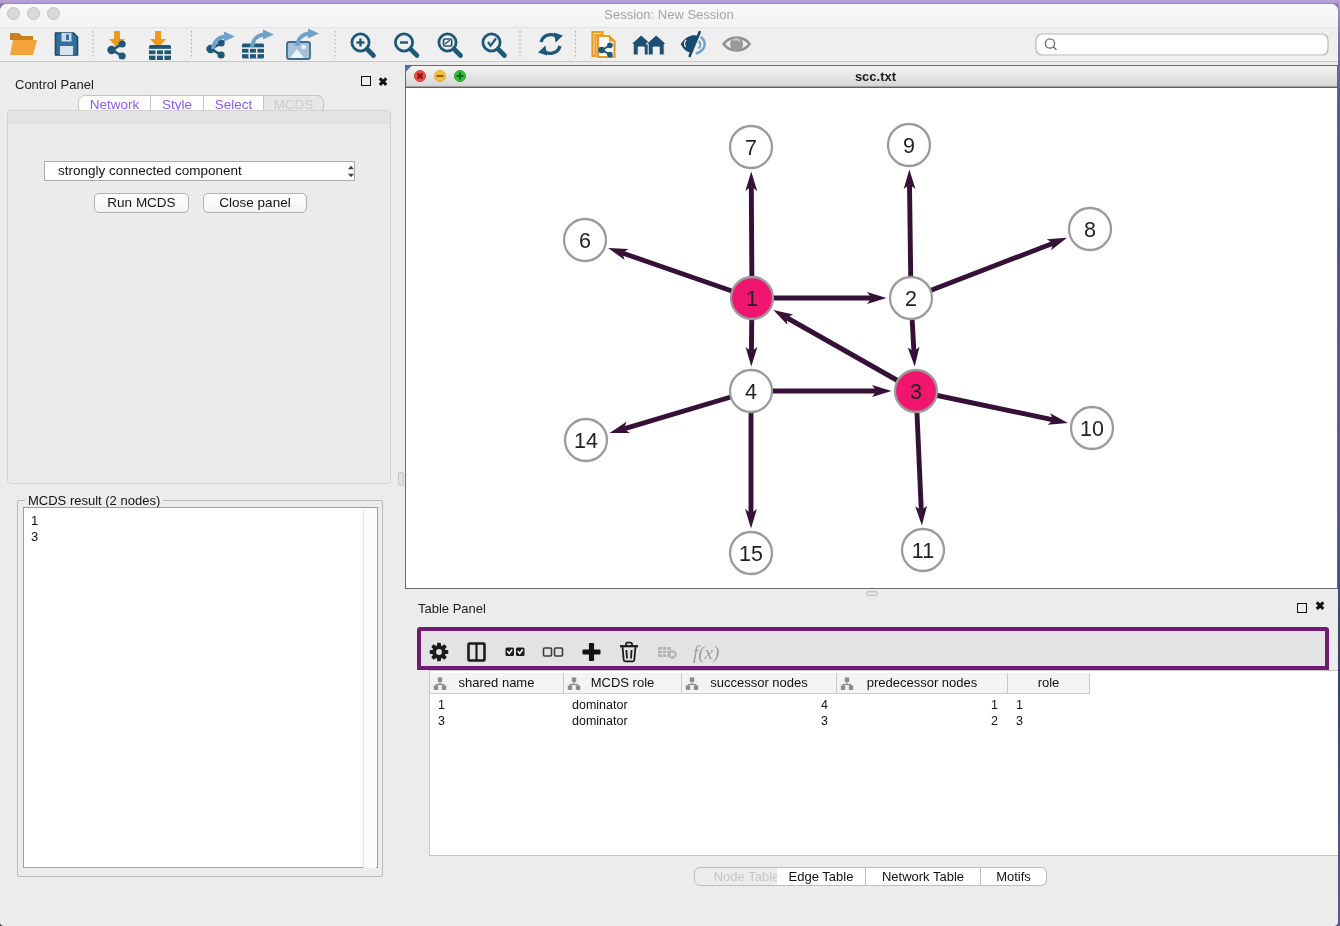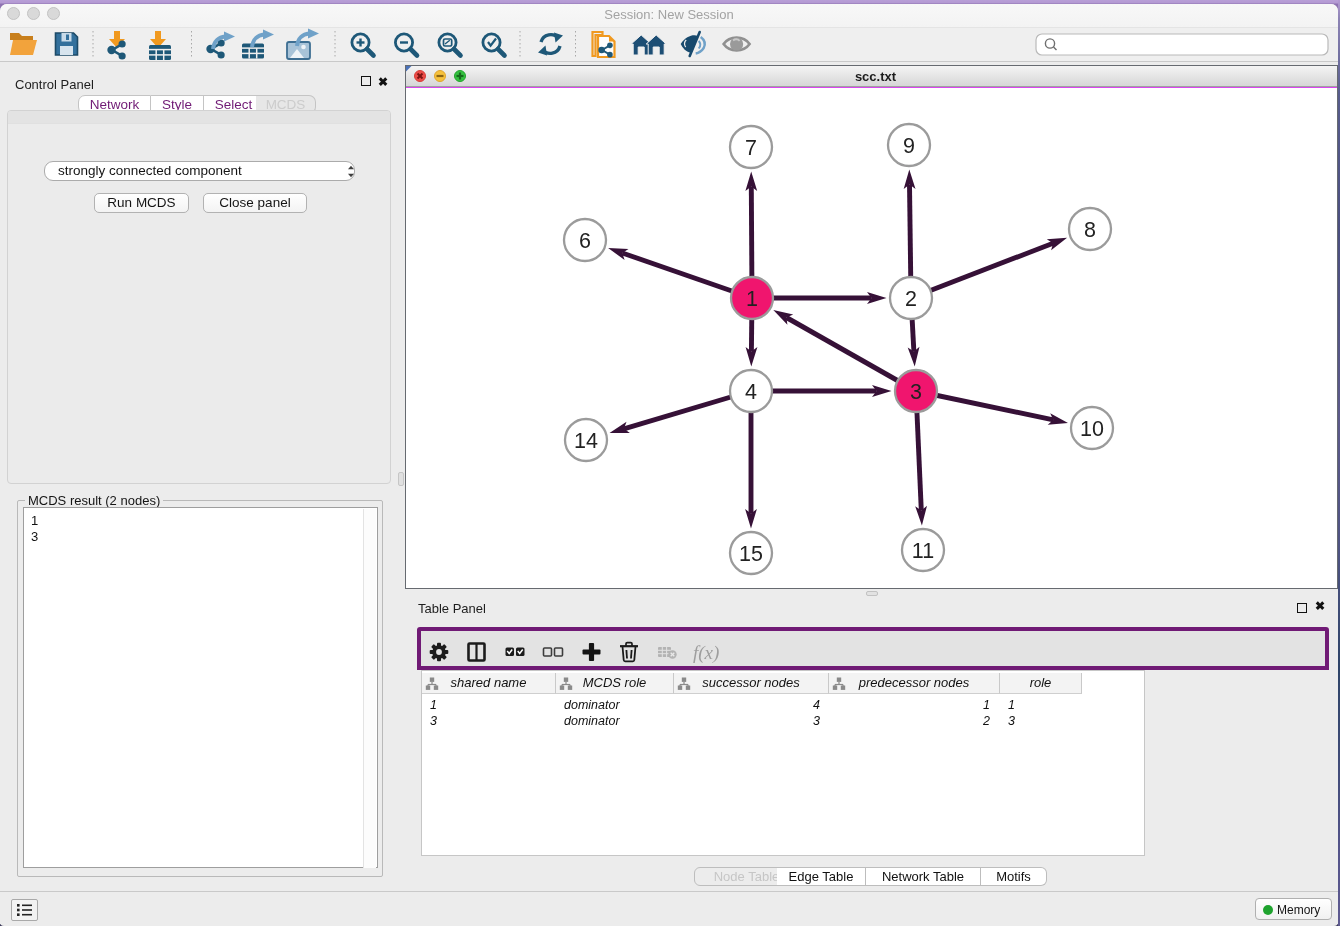--- a/index.html
+++ b/index.html
@@ -18,45 +18,45 @@
 .tl { width:13px; height:13px; border-radius:50%; top:3px; background:#d9d9d9; border:1px solid #c3c3c3; }
 #titleText { left:0; top:3px; width:1338px; text-align:center; font-size:13px; color:#a3a3a3; }
 
 #toolbar { left:0; top:24px; width:1338px; height:34px; background:#efefef; border-bottom:1px solid #c9c9c9; }
 
 #statusbar { left:0; top:887px; width:1338px; height:33px; background:#ececec; border-top:1px solid #c9c9c9; }
 
 #cp { left:0; top:58px; width:399px; height:831px; background:#ececec; }
 #cpTitle { left:15px; top:15px; font-size:13px; color:#1e1e1e; }
 
-.tab { top:33px; height:19px; font-size:13.5px; color:#701a75; background:#fff; border:1px solid #c4c4c4; text-align:center; line-height:18px; }
+.tab { top:33px; height:19px; font-size:13.5px; color:#8b5cf6; background:#fff; border:1px solid #c4c4c4; text-align:center; line-height:18px; }
 
 #tcPane { left:7px; top:48px; width:384px; height:374px; background:#ebebeb; border:1px solid #d2d2d2; border-radius:4px; }
 #tcPane .innerTop { position:absolute; left:0; top:0; width:100%; height:13px; background:#e3e3e3; border-bottom:1px solid #e0e0e0; border-radius:3px 3px 0 0;}
 #optLabel { left:0; top:75px; width:399px; text-align:center; font-size:13.5px; color:#161616; }
-#combo { left:44px; top:99px; width:311px; height:20px; background:#fff; border:1px solid #ababab; border-radius:9px; font-size:13.5px; color:#141414; line-height:18px; padding-left:13px; }
+#combo { left:44px; top:99px; width:311px; height:20px; background:#fff; border:1px solid #ababab; border-radius:0; font-size:13.5px; color:#141414; line-height:18px; padding-left:13px; }
 .btn { top:131px; height:20px; background:linear-gradient(#ffffff,#f3f3f3); border:1px solid #b2b2b2; border-radius:5px; font-size:13.5px; color:#141414; text-align:center; line-height:18px; }
 
 #fs { left:17px; top:438px; width:366px; height:377px; border:1px solid #b9b9b9; border-radius:2px; }
 #fsLegend { left:7px; top:-8px; background:#ececec; padding:0 3px; font-size:13px; color:#151515; }
 #fsText { left:5px; top:6px; width:355px; height:361px; background:#fff; border:1px solid #9e9e9e; font-size:13px; color:#111; line-height:16px; padding:5px 0 0 7px; }
 #fsScroll { right:1px; top:1px; width:13px; height:359px; background:#fcfcfc; border-left:1px solid #e3e3e3; }
 
 #vsplit { left:399px; top:58px; width:6px; height:831px; background:#ececec; }
 
-#frame { left:405px; top:61px; width:933px; height:524px; border:1px solid #666a70; background:#d946ef; }
+#frame { left:405px; top:61px; width:933px; height:524px; border:1px solid #666a70; background:#4d7c0f; }
 #frameTitle { left:0; top:0; width:931px; height:21px; background:linear-gradient(#f4f4f4,#d6d6d6); border-bottom:1px solid #a0a0a0; }
 .mbtn { width:12px; height:12px; border-radius:50%; top:4px; }
 #frameText { left:0; top:3px; width:931px; text-align:center; font-size:13px; font-weight:bold; color:#1c1c1c; }
 #canvas { left:0; top:22px; width:931px; height:500px; background:#fff; overflow:hidden; }
 
 #tp { left:405px; top:588px; width:935px; height:299px; background:#ececec; }
 #tpTitle { left:13px; top:9px; font-size:13px; color:#1e1e1e; }
 #tpToolbar { left:12px; top:35px; width:912px; height:43px; background:#e3e3e3; border:4px solid #701a75; border-radius:3px 3px 0 0; }
-#tpTable { left:16px; top:78px; width:724px; height:186px; background:#fff; border:1px solid #c6c6c6;font-style:italic; }
+#tpTable { left:24px; top:78px; width:912px; height:186px; background:#fff; border:1px solid #c6c6c6; }
 .hcell { top:2px; height:21px; background:#f3f3f3; border-right:1px solid #c9c9c9; border-bottom:1px solid #cfcfcf; font-size:13px; color:#111; text-align:center; line-height:19px; }
 .rcell { height:16px; font-size:12.5px; color:#111; line-height:16px; }
 
 .btab { top:275px; height:19px; background:#fff; border:1px solid #bdbdbd; font-size:13px; color:#111; text-align:center; line-height:18px; }
 .floatIcon { width:10px; height:10px; border:1.4px solid #111; background:transparent; }
 </style>
 </head>
 <body>
 <div id="app">
   <div class="abs" id="wallTop"></div>
@@ -202,21 +202,21 @@
 </g>
         </svg>
       </div>
     <div class="abs" id="cp">
       <div class="abs" id="cpTitle">Control Panel</div>
       <div class="abs floatIcon" style="left:361px; top:14px;"></div>
       <div class="abs" style="left:378px; top:13px; font-size:12px; font-weight:bold; color:#111;">✖</div>
       <div class="abs tab" style="left:78px; width:73px; border-radius:7px 0 0 7px;">Network</div>
       <div class="abs tab" style="left:151px; width:53px; border-left:none;">Style</div>
       <div class="abs tab" style="left:204px; width:60px; border-left:none;">Select</div>
-      <div class="abs tab" style="left:256px; width:60px; border-left:none; background:#e7e7e7; color:#cccccc; border-radius:0 7px 7px 0;text-decoration:underline;">MCDS</div>
+      <div class="abs tab" style="left:264px; width:60px; border-left:none; background:#e7e7e7; color:#cccccc; border-radius:0 7px 7px 0;text-decoration:underline;">MCDS</div>
       <div class="abs" id="tcPane">
           <div class="innerTop"></div>
         </div>
       <div class="abs" id="combo">strongly connected component<svg width="16" height="18" viewBox="0 0 16 18" style="position:absolute;left:298px;top:0">
 <path d="M5,7.2 L8,3.8 L11,7.2 z" fill="#3f3f3f"></path>
 <path d="M5,11.8 L8,15.2 L11,11.8 z" fill="#3f3f3f"></path>
 </svg></div>
       <div class="abs btn" style="left:94px; width:95px;">Run MCDS</div>
       <div class="abs btn" style="left:203px; width:104px;">Close panel</div>
       <div class="abs" id="fs">
@@ -419,33 +419,15 @@
 <div class="abs rcell" style="left:142px; top:42px;">dominator</div>
 <div class="abs rcell" style="left:252px; top:42px; width:146px; text-align:right;">3</div>
 <div class="abs rcell" style="left:407px; top:42px; width:161px; text-align:right;">2</div>
 <div class="abs rcell" style="left:586px; top:42px;">3</div>
 </div>
       <div class="abs btab" style="left:289px; width:105px; background:#ececec; color:#c6c6c6; border-radius:6px 0 0 6px;">Node Table</div>
       <div class="abs btab" style="left:372px; width:89px; border-left:none;">Edge Table</div>
       <div class="abs btab" style="left:461px; width:115px; border-left:none;">Network Table</div>
       <div class="abs btab" style="left:576px; width:66px; border-left:none; border-radius:0 6px 6px 0;">Motifs</div>
     </div>
-    <div class="abs" id="statusbar">
-        <div class="abs" style="left:11px; top:7px; width:27px; height:22px; border:1px solid #a9a9a9; border-radius:2px; background:#f2f2f2;">
-<svg width="25" height="20" viewBox="0 0 25 20" style="position:absolute;left:0;top:0">
-<g fill="#222" stroke="#222" stroke-width="1.6">
-<rect x="5" y="4" width="2.6" height="2.6" stroke="none"></rect>
-              <line x1="10" y1="5.3" x2="20" y2="5.3"></line>
-<rect x="5" y="8.7" width="2.6" height="2.6" stroke="none"></rect>
-              <line x1="10" y1="10" x2="20" y2="10"></line>
-<rect x="5" y="13.4" width="2.6" height="2.6" stroke="none"></rect>
-              <line x1="10" y1="14.7" x2="20" y2="14.7"></line>
-</g>
-          </svg>
-        </div>
-<div class="abs" style="left:1255px; top:6px; width:77px; height:22px; border:1px solid #b0b0b0; border-radius:4px; background:linear-gradient(#ffffff,#f1f1f1);">
-<div class="abs" style="left:7px; top:6px; width:10px; height:10px; border-radius:50%; background:#1fa32e;"></div>
-<div class="abs" style="left:21px; top:4px; font-size:12px; color:#141414;">Memory</div>
-</div>
-      </div>
   </div>
   <div class="abs" id="wallRight"></div>
 </div>
 
 </body></html>

